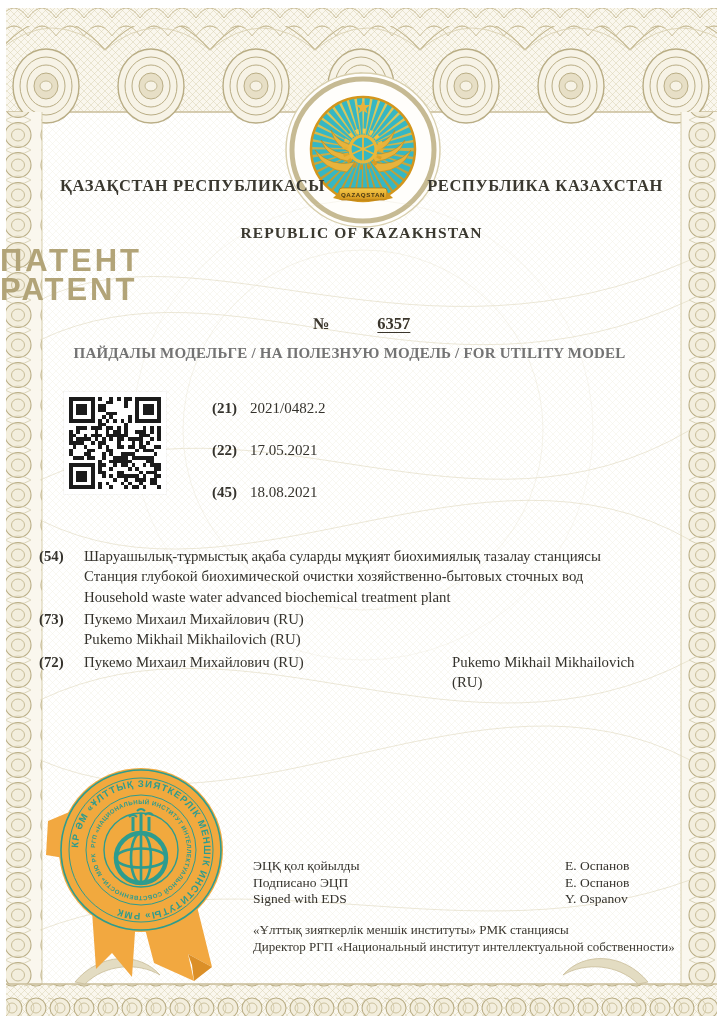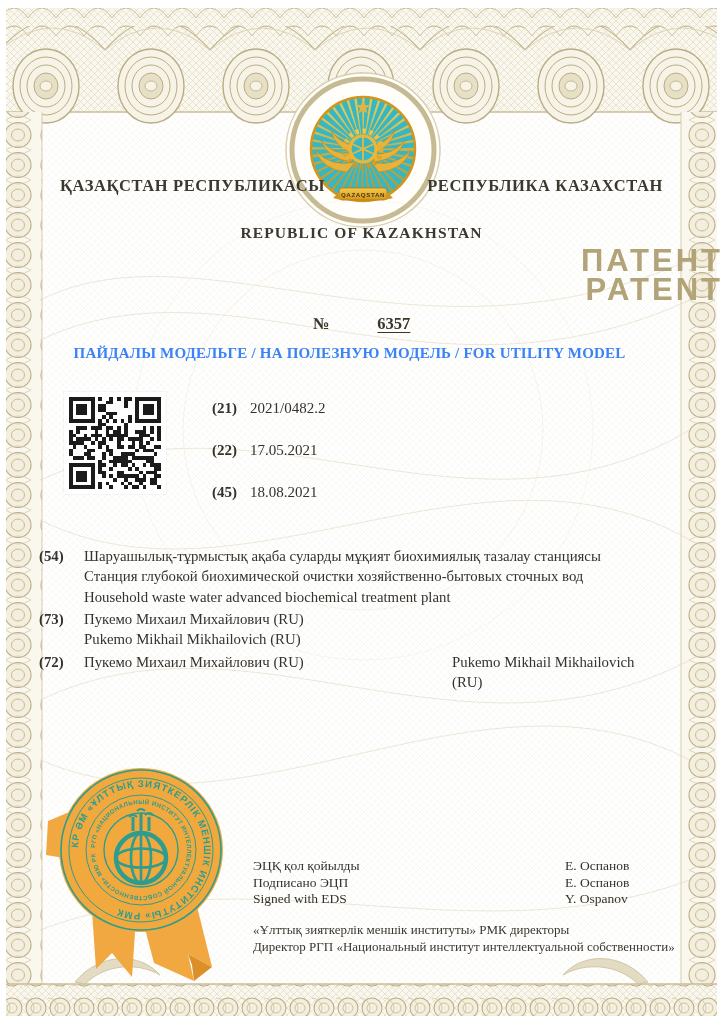--- a/index.html
+++ b/index.html
@@ -6,29 +6,29 @@
   body{width:723px;height:1024px;position:relative;overflow:hidden;
        font-family:"Liberation Serif","DejaVu Serif",serif;color:#34322c;}
   .abs{position:absolute;}
   
   #frame-svg,#watermark-svg{position:absolute;left:0;top:0;pointer-events:none;}
   
   .header-row{left:60px;right:60px;top:176px;display:flex;justify-content:space-between;
               font-weight:bold;font-size:16.5px;letter-spacing:.6px;color:#3a382f;}
   .en-line{left:0;width:723px;top:224px;text-align:center;font-weight:bold;
            font-size:15.5px;letter-spacing:1.1px;color:#3a382f;}
-  .patent-title{left:0;width:723px;top:246px;text-align:right;
+  .patent-title{left:0;width:723px;top:246px;text-align:left;
                 font-family:"Liberation Sans","DejaVu Sans",sans-serif;
                 font-weight:bold;font-size:31px;line-height:.94;letter-spacing:3px;
                 color:var(--gold_title,#b2a478);}
   .number-line{left:0;width:723px;top:314px;text-align:center;font-weight:bold;
                font-size:16.5px;color:#3a352b;}
   .number-line .num{text-decoration:underline;text-underline-offset:3px;margin-left:44px;}
   .subject-line{left:0;width:699px;top:345px;text-align:center;font-weight:bold;
-                font-size:15px;letter-spacing:.2px;color:#3b82f6;}
+                font-size:15px;letter-spacing:.2px;color:#737373;}
   
   .qr-box{left:64px;top:392px;width:102px;height:102px;background:#fff;
           box-shadow:0 0 0 1px rgba(0,0,0,.03);}
   .qr-box svg{position:absolute;left:5px;top:5px;width:92px;height:92px;}
   .fld{font-size:15px;}
   .fld .code{position:absolute;left:212px;font-weight:bold;}
   .fld .val{position:absolute;left:250px;}
   .f21{top:400px;} .f22{top:442px;} .f45{top:484px;}
   .block{left:0;width:723px;font-size:14.8px;line-height:1.38;}
   .block .code{position:absolute;left:39px;font-weight:bold;}
@@ -262,15 +262,15 @@
   <div>ЭЦҚ қол қойылды</div>
   <div>Подписано ЭЦП</div>
   <div>Signed with EDS</div>
 </div>
 <div class="abs sig-names">
   <div>Е. Оспанов</div>
   <div>Е. Оспанов</div>
   <div>Y. Ospanov</div>
 </div>
 <div class="abs director">
-  <div>«Ұлттық зияткерлік меншік институты» РМК директоры</div>
+  <div>«Ұлттық зияткерлік меншік институты» РМК станциясы</div>
   <div>Директор РГП «Национальный институт интеллектуальной собственности»</div>
 </div>
 
 </body></html>

